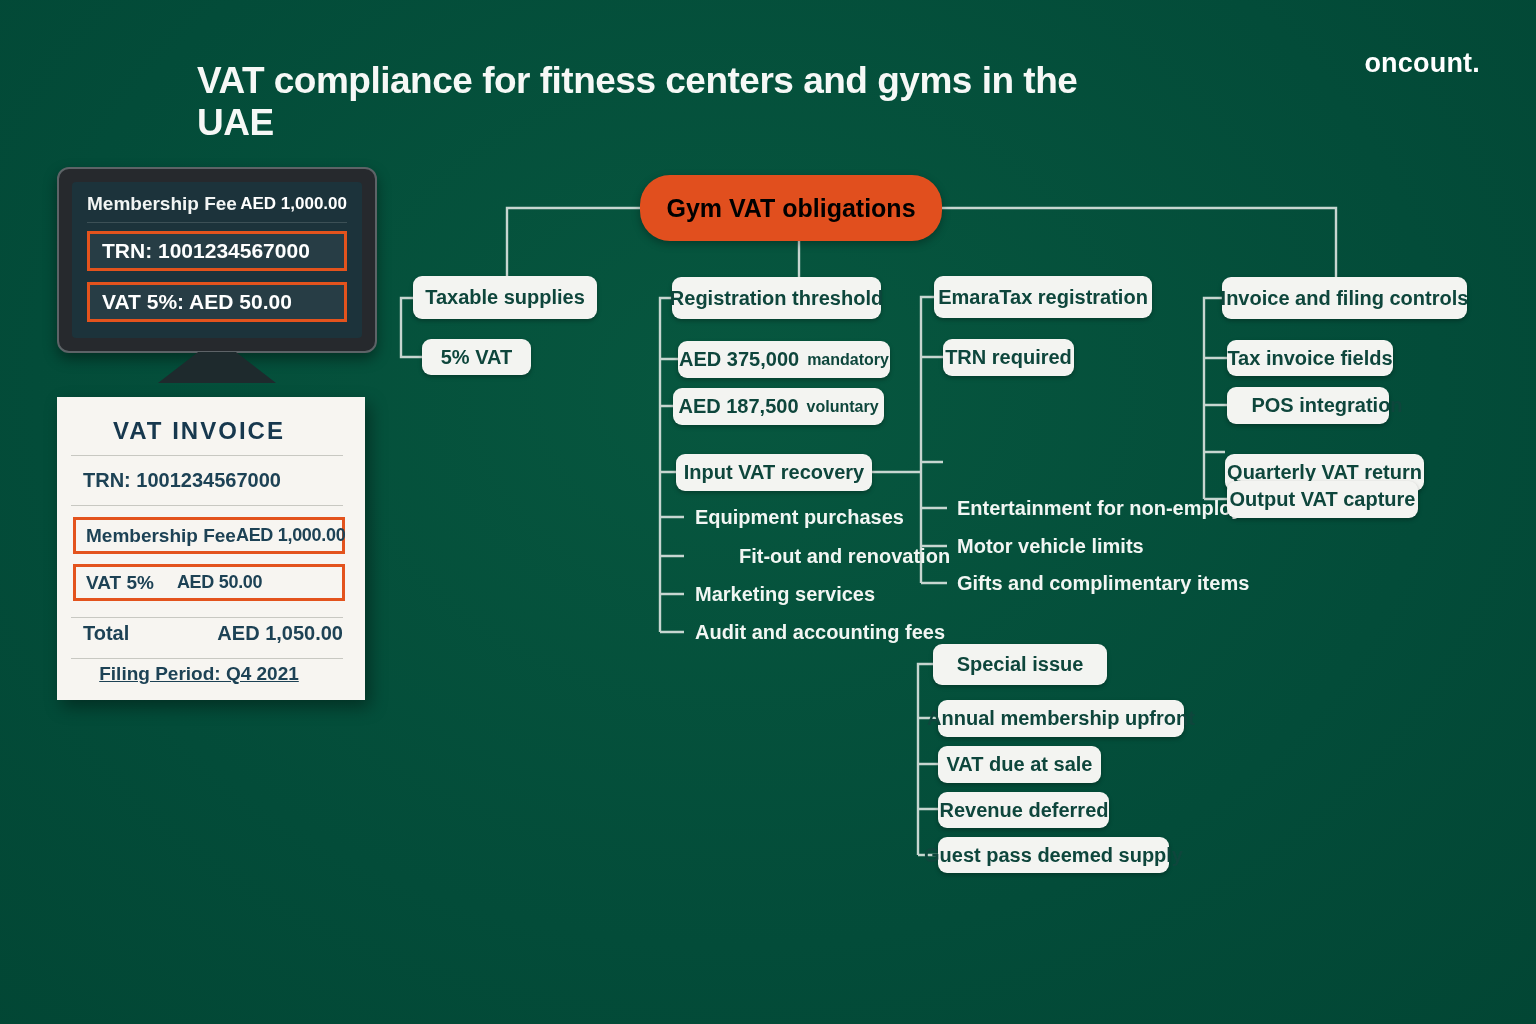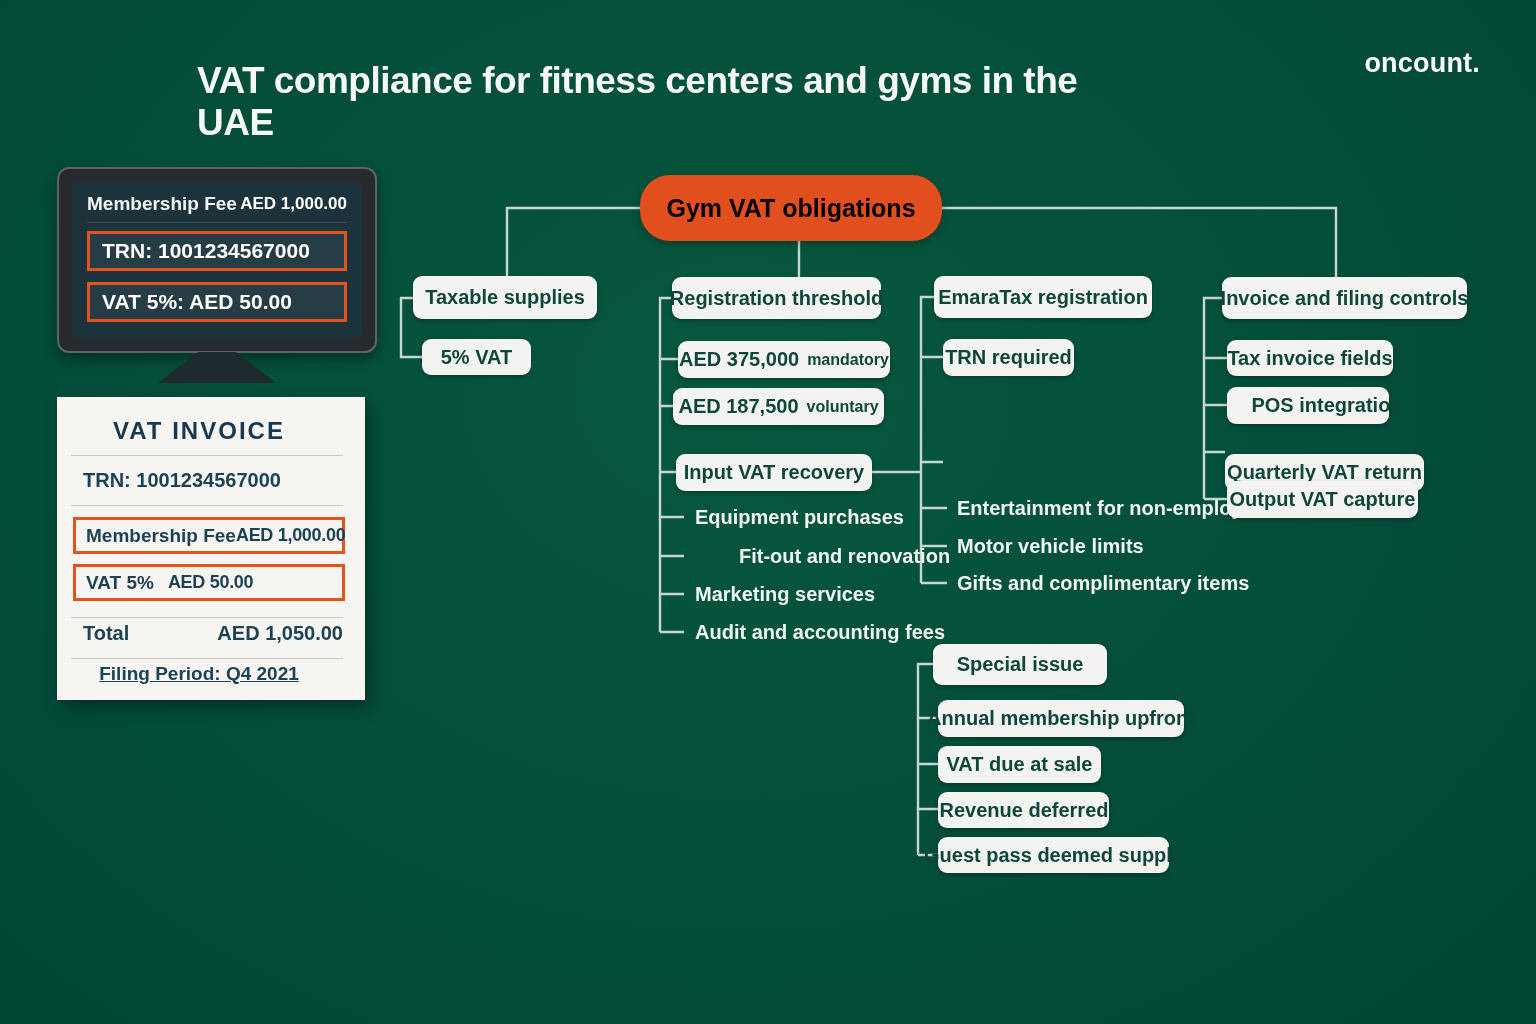--- a/index.html
+++ b/index.html
@@ -79,21 +79,21 @@
     font-size:24px; font-weight:700; letter-spacing:2px; color:#17384e;
   }
   .inv-div { position:absolute; left:14px; right:22px; height:1px; background:#c8c8c2; }
   .inv-trn { position:absolute; left:26px; top:72px; font-size:20px; font-weight:700; }
   .inv-row {
     position:absolute; left:16px; width:272px; height:37px;
     border:3px solid #e3531d; display:flex; align-items:center; padding:0 10px;
     font-size:19px; font-weight:700; white-space:nowrap;
   }
   .inv-row .amt { margin-left:auto; font-size:18px; font-weight:800; letter-spacing:-0.3px; }
-  .inv-row.gap .amt { margin-left:14px; }
+  .inv-row.gap .amt { margin-left:23px; }
   .inv-total { position:absolute; left:26px; right:22px; top:225px; display:flex; }
   .inv-total .lbl { font-size:20px; font-weight:700; }
   .inv-total .amt { margin-left:auto; font-size:20px; font-weight:800; }
   .inv-filing { position:absolute; left:0; right:24px; top:266px; text-align:center; font-size:19px; font-weight:700;text-decoration:underline; }
 </style>
 </head>
 <body>
 
 <div id="stage">
 

